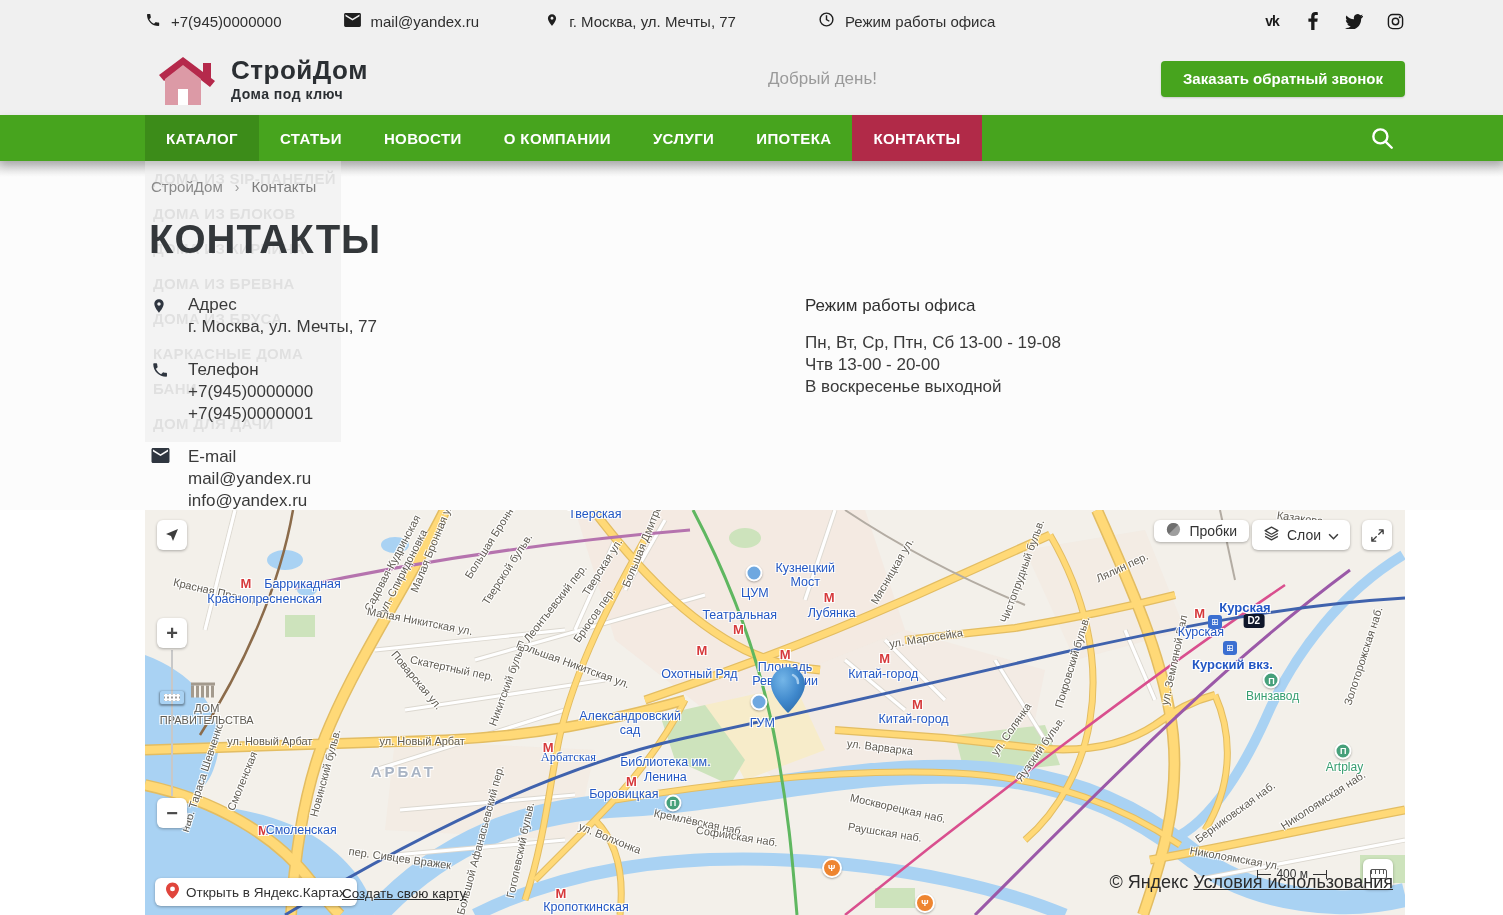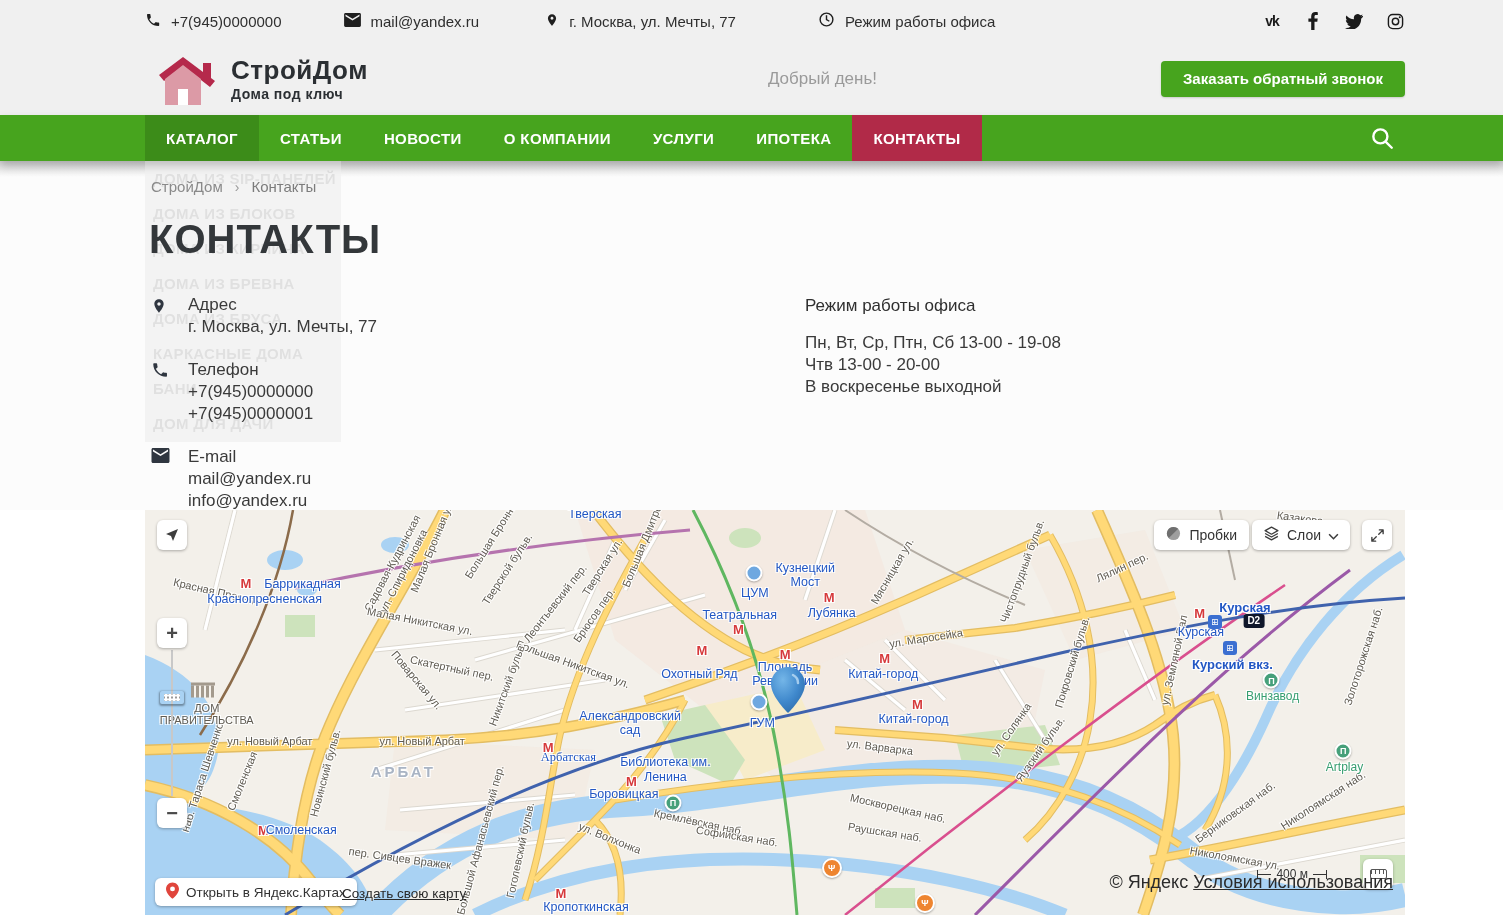--- a/index.html
+++ b/index.html
@@ -85,21 +85,21 @@
   .ml.ic-train{width:14px;height:14px;border-radius:3px;background:#3b6fd1;color:#fff;
     font-size:9px;display:flex;align-items:center;justify-content:center;text-shadow:none}
   .ml.ic-bldg{width:24px;height:15px;background:repeating-linear-gradient(90deg,#a39a8d 0 3px,#f5f2ec 3px 5px);
     border-top:3px solid #a39a8d;text-shadow:none}
   .main-pin{position:absolute;left:51%;top:50.3%;transform:translate(-50%,-94%);z-index:3}
 
   .mbtn{position:absolute;background:#fff;border:none;border-radius:6px;
     box-shadow:0 1px 3px rgba(0,0,0,.3);display:flex;align-items:center;justify-content:center;
     cursor:pointer;font-family:inherit;color:#333;z-index:4}
   .b-geo{left:12px;top:10px;width:30px;height:30px}
-  .b-traffic{right:156px;top:10px;height:30px;padding:0 12px;gap:8px;font-size:14px}
+  .b-traffic{right:156px;top:10px;height:22px;padding:0 12px;gap:8px;font-size:14px}
   .b-layers{right:55px;top:10px;height:30px;padding:0 11px;gap:7px;font-size:14px}
   .b-fs{right:13px;top:10px;width:30px;height:30px}
   .b-zin{left:12px;top:108px;width:30px;height:30px;font-size:20px;font-weight:700;color:#4a4a4a}
   .b-zout{left:12px;top:288px;width:30px;height:30px;font-size:20px;font-weight:700;color:#4a4a4a}
   .z-track{position:absolute;left:26px;top:140px;width:2px;height:146px;background:#c8c8c8;z-index:3}
   .z-handle{position:absolute;left:14px;top:180px;width:26px;height:15px;background:#fff;border-radius:3px;
     box-shadow:0 1px 2px rgba(0,0,0,.35);z-index:4;cursor:grab;
     background-image:radial-gradient(#9a9a9a .8px,transparent 1px);background-size:4px 4px;
     background-position:center;background-clip:content-box;padding:4px 5px}
   .b-open{left:10px;bottom:9px;height:28px;padding:0 11px;gap:7px;font-size:13.5px}

